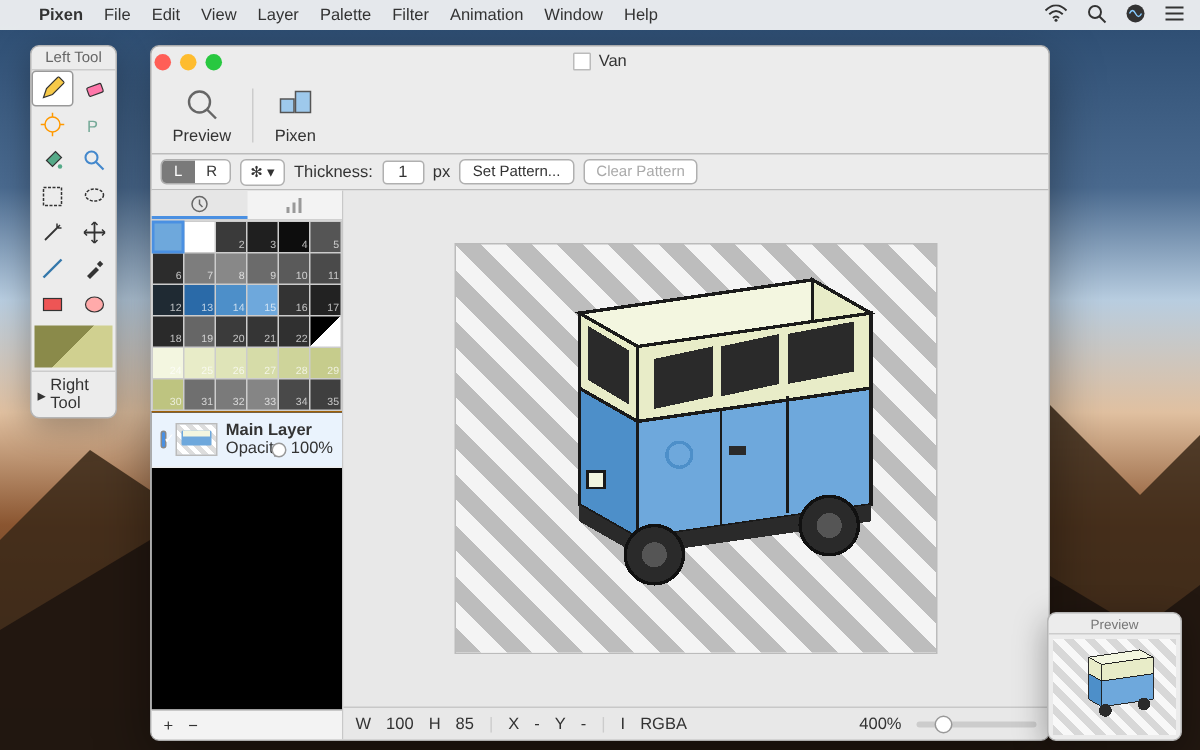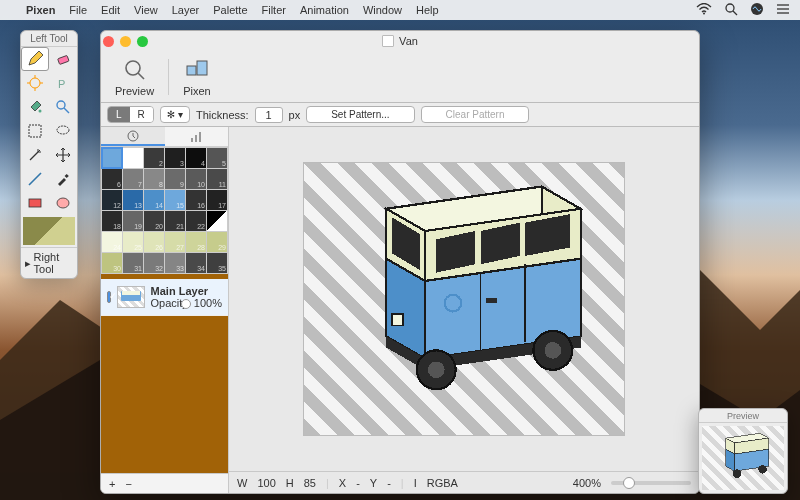--- a/index.html
+++ b/index.html
@@ -34,32 +34,32 @@
 .tbitem{display:flex;flex-direction:column;align-items:center;gap:2px;font-size:10px;color:#555;padding:2px 4px}
 .tbitem .ico{width:26px;height:26px;display:flex;align-items:center;justify-content:center}
 .tbsep{width:1px;height:36px;background:#ccc;margin:0 4px}
 
 .optbar{height:24px;border-bottom:1px solid #bcbcbc;display:flex;align-items:center;padding:0 6px;gap:6px;font-size:11px}
 .seg{display:flex;border:1px solid #b0b0b0;border-radius:4px;overflow:hidden}
 .seg div{padding:2px 8px;font-size:10px;background:#fff}
 .seg div.on{background:#7a7a7a;color:#fff}
 .gearbtn{border:1px solid #b0b0b0;border-radius:4px;padding:2px 6px;background:#fff;font-size:10px}
 .numfield{width:28px;border:1px solid #b0b0b0;border-radius:3px;background:#fff;text-align:center;padding:1px 0}
-.btn{border:1px solid #b0b0b0;border-radius:4px;padding:2px 24px;background:#fff;font-size:10px}
+.btn{border:1px solid #b0b0b0;border-radius:4px;padding:2px 8px;background:#fff;font-size:10px}
 .btn.dis{color:#aaa}
 
 .body{flex:1;display:flex;min-height:0}
 .sidebar{width:128px;background:#f3f3f3;border-right:1px solid #c8c8c8;display:flex;flex-direction:column}
 .palette-tabs{height:20px;display:flex;border-bottom:1px solid #d0d0d0}
 .palette-tabs div{flex:1;display:flex;align-items:center;justify-content:center;font-size:10px;color:#888}
 .palette-tabs div.on{background:#e6e6e6;color:#333;border-bottom:2px solid #4a90e2}
 .palette{display:grid;grid-template-columns:repeat(6,1fr);gap:1px;padding:1px;background:#ccc}
 .sw{aspect-ratio:1;position:relative;font-size:7px;color:rgba(255,255,255,.7);display:flex;align-items:flex-end;justify-content:flex-end;padding:1px}
 .sw.sel{outline:2px solid #4a90e2;outline-offset:-1px;z-index:2}
-.layers{flex:1;background:#a16207;border-top:5px solid #a16207;overflow:auto}
+.layers{flex:1;background:#000000;border-top:1px solid #a16207;overflow:auto}
 .layer{display:flex;align-items:center;gap:6px;padding:6px;border-bottom:1px solid #eee;background:#eaf3fd}
 .layer .chk{width:12px;height:12px;border:1px solid #888;border-radius:2px;background:#4a90e2;position:relative}
 .layer .chk:after{content:"✓";color:#fff;font-size:9px;position:absolute;left:1px;top:-1px}
 .layer .thumb{width:30px;height:22px;background:repeating-linear-gradient(45deg,#ddd 0 3px,#fff 3px 6px);border:1px solid #bbb;display:flex;align-items:center;justify-content:center}
 .layer .meta{flex:1;font-size:10px}
 .layer .op{font-size:8px;color:#888;display:flex;align-items:center;gap:3px}
 .layer .opbar{flex:1;height:3px;background:#ccc;border-radius:2px;position:relative}
 .layer .opbar:after{content:"";position:absolute;right:0;top:-3px;width:8px;height:8px;border-radius:50%;background:#fff;border:1px solid #999}
 .sidefoot{height:20px;border-top:1px solid #c8c8c8;display:flex;align-items:center;gap:10px;padding:0 8px;color:#888;font-size:13px}
 

